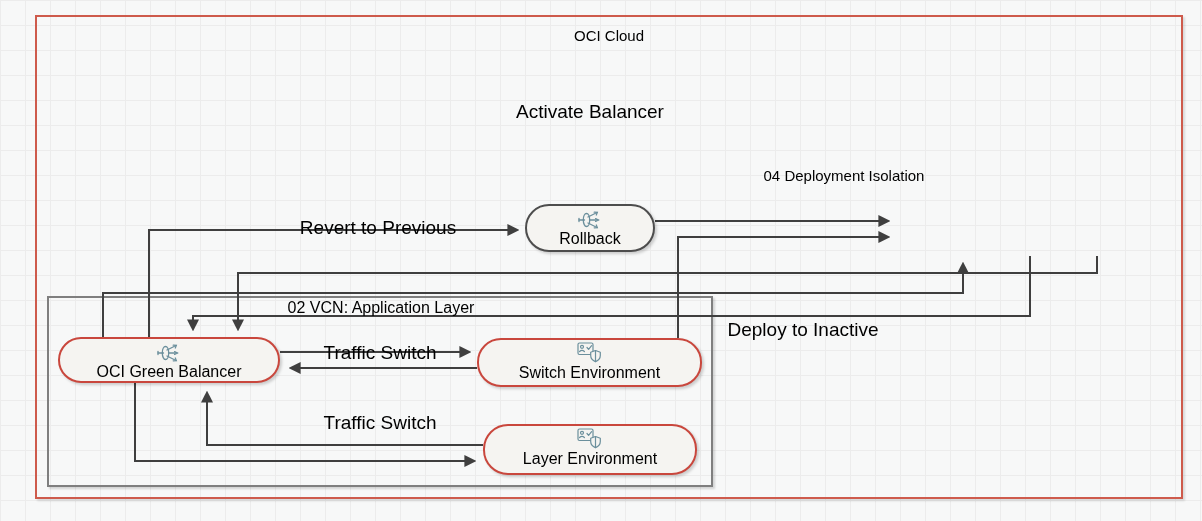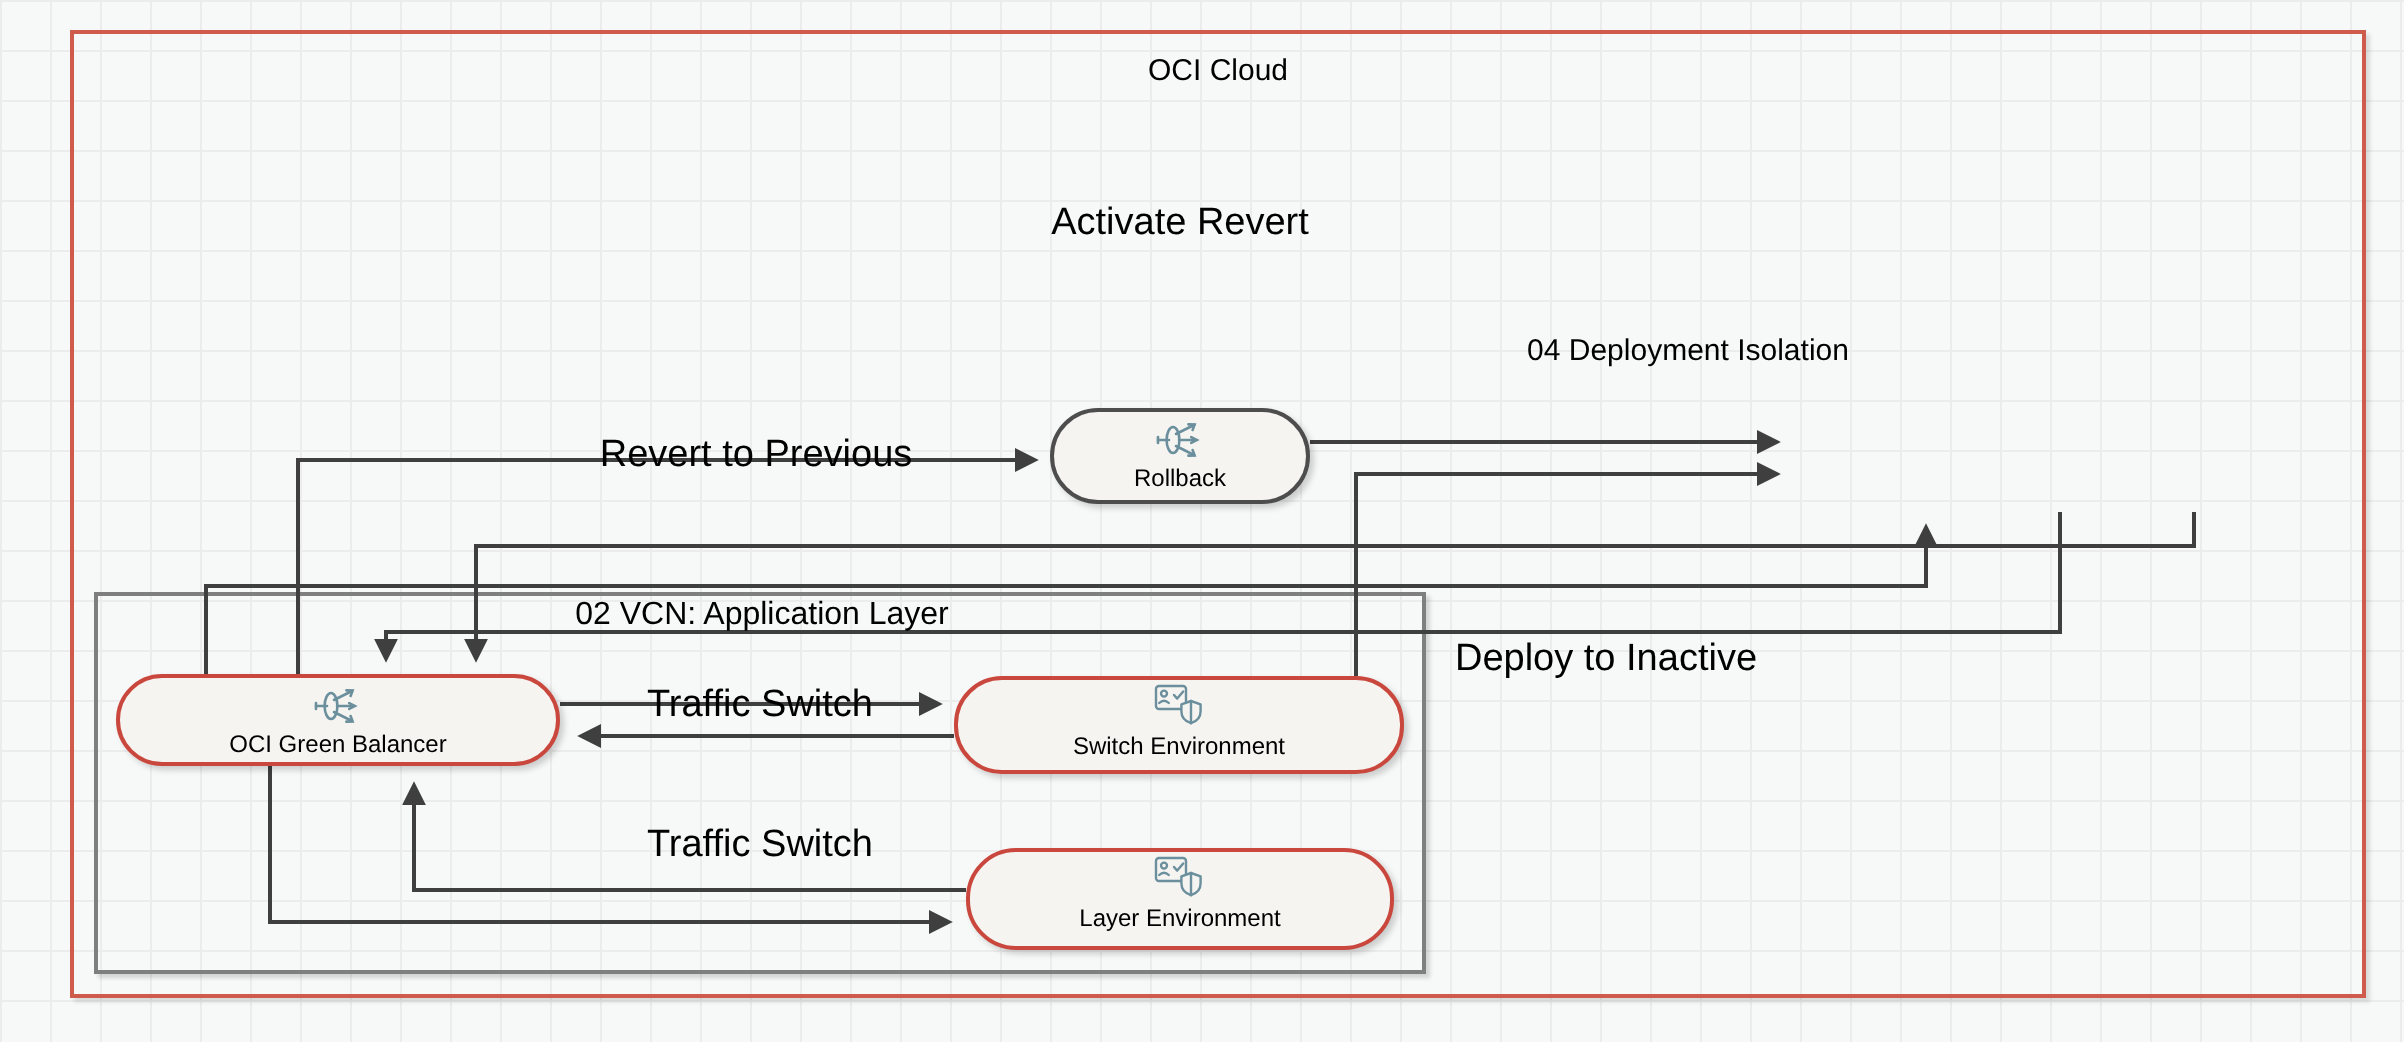--- a/index.html
+++ b/index.html
@@ -15,21 +15,21 @@
   .outer-box{border:2px solid #ce5b4c;box-shadow:2px 2px 2px rgba(0,0,0,.12);}
   .vcn-box{border:2px solid #7f7f7f;box-shadow:2px 2px 2px rgba(0,0,0,.15);}
   .edges{position:absolute;left:0;top:0;z-index:3;}
   .node{
     position:absolute;box-sizing:border-box;z-index:4;
     background:#f5f4f1;border:2px solid #4d4d4d;
     display:flex;flex-direction:column;align-items:center;justify-content:flex-start;
     box-shadow:2px 2px 3px rgba(0,0,0,.18);
   }
   .node.red{border-color:#c9473d;}
-  .node .nlabel{font-size:12px;line-height:14px;white-space:nowrap;margin-top:1px;}
+  .node .nlabel{font-size:16px;line-height:14px;white-space:nowrap;margin-top:1px;}
   .node .icon{margin-top:3px;height:22px;display:flex;align-items:center;justify-content:center;}
   .flabel{
     position:absolute;z-index:5;transform:translateX(-50%);
     white-space:nowrap;text-align:center;line-height:1.15;
   }
   .f15{font-size:15px;} .f16{font-size:16px;} .f18{font-size:19px;} .f19{font-size:19px;}
 </style>
 </head>
 <body>
 
@@ -115,21 +115,21 @@
         <path d="M2.6,9.5 Q5,7.2 7.4,9.5"></path>
         <path d="M10,5.5 l1.6,1.8 l3,-3.6"></path>
         <path d="M18.5,8.5 l4.8,1.7 v3.4 q0,4.4 -4.8,6 q-4.8,-1.6 -4.8,-6 v-3.4 z" fill="#f5f4f1"></path>
         <line x1="18.5" y1="8.5" x2="18.5" y2="19.6"></line>
       </svg>
     </span>
     <span class="nlabel">Layer Environment</span>
   </div>
 
   <div class="flabel f15" style="left:609px;top:27px;">OCI Cloud</div>
-  <div class="flabel f19" style="left:590px;top:101px;">Activate Revert</div>
+  <div class="flabel f19" style="left:590px;top:101px;">Activate Balancer</div>
   <div class="flabel f15" style="left:844px;top:167px;">04 Deployment Isolation</div>
   <div class="flabel f19" style="left:378px;top:217px;">Revert to Previous</div>
   <div class="flabel f16" style="left:381px;top:299px;">02 VCN: Application Layer</div>
   <div class="flabel f18" style="left:803px;top:319px;">Deploy to Inactive</div>
   <div class="flabel f18" style="left:380px;top:342px;">Traffic Switch</div>
   <div class="flabel f18" style="left:380px;top:412px;">Traffic Switch</div>
 
 </div>
 
 </body></html>

